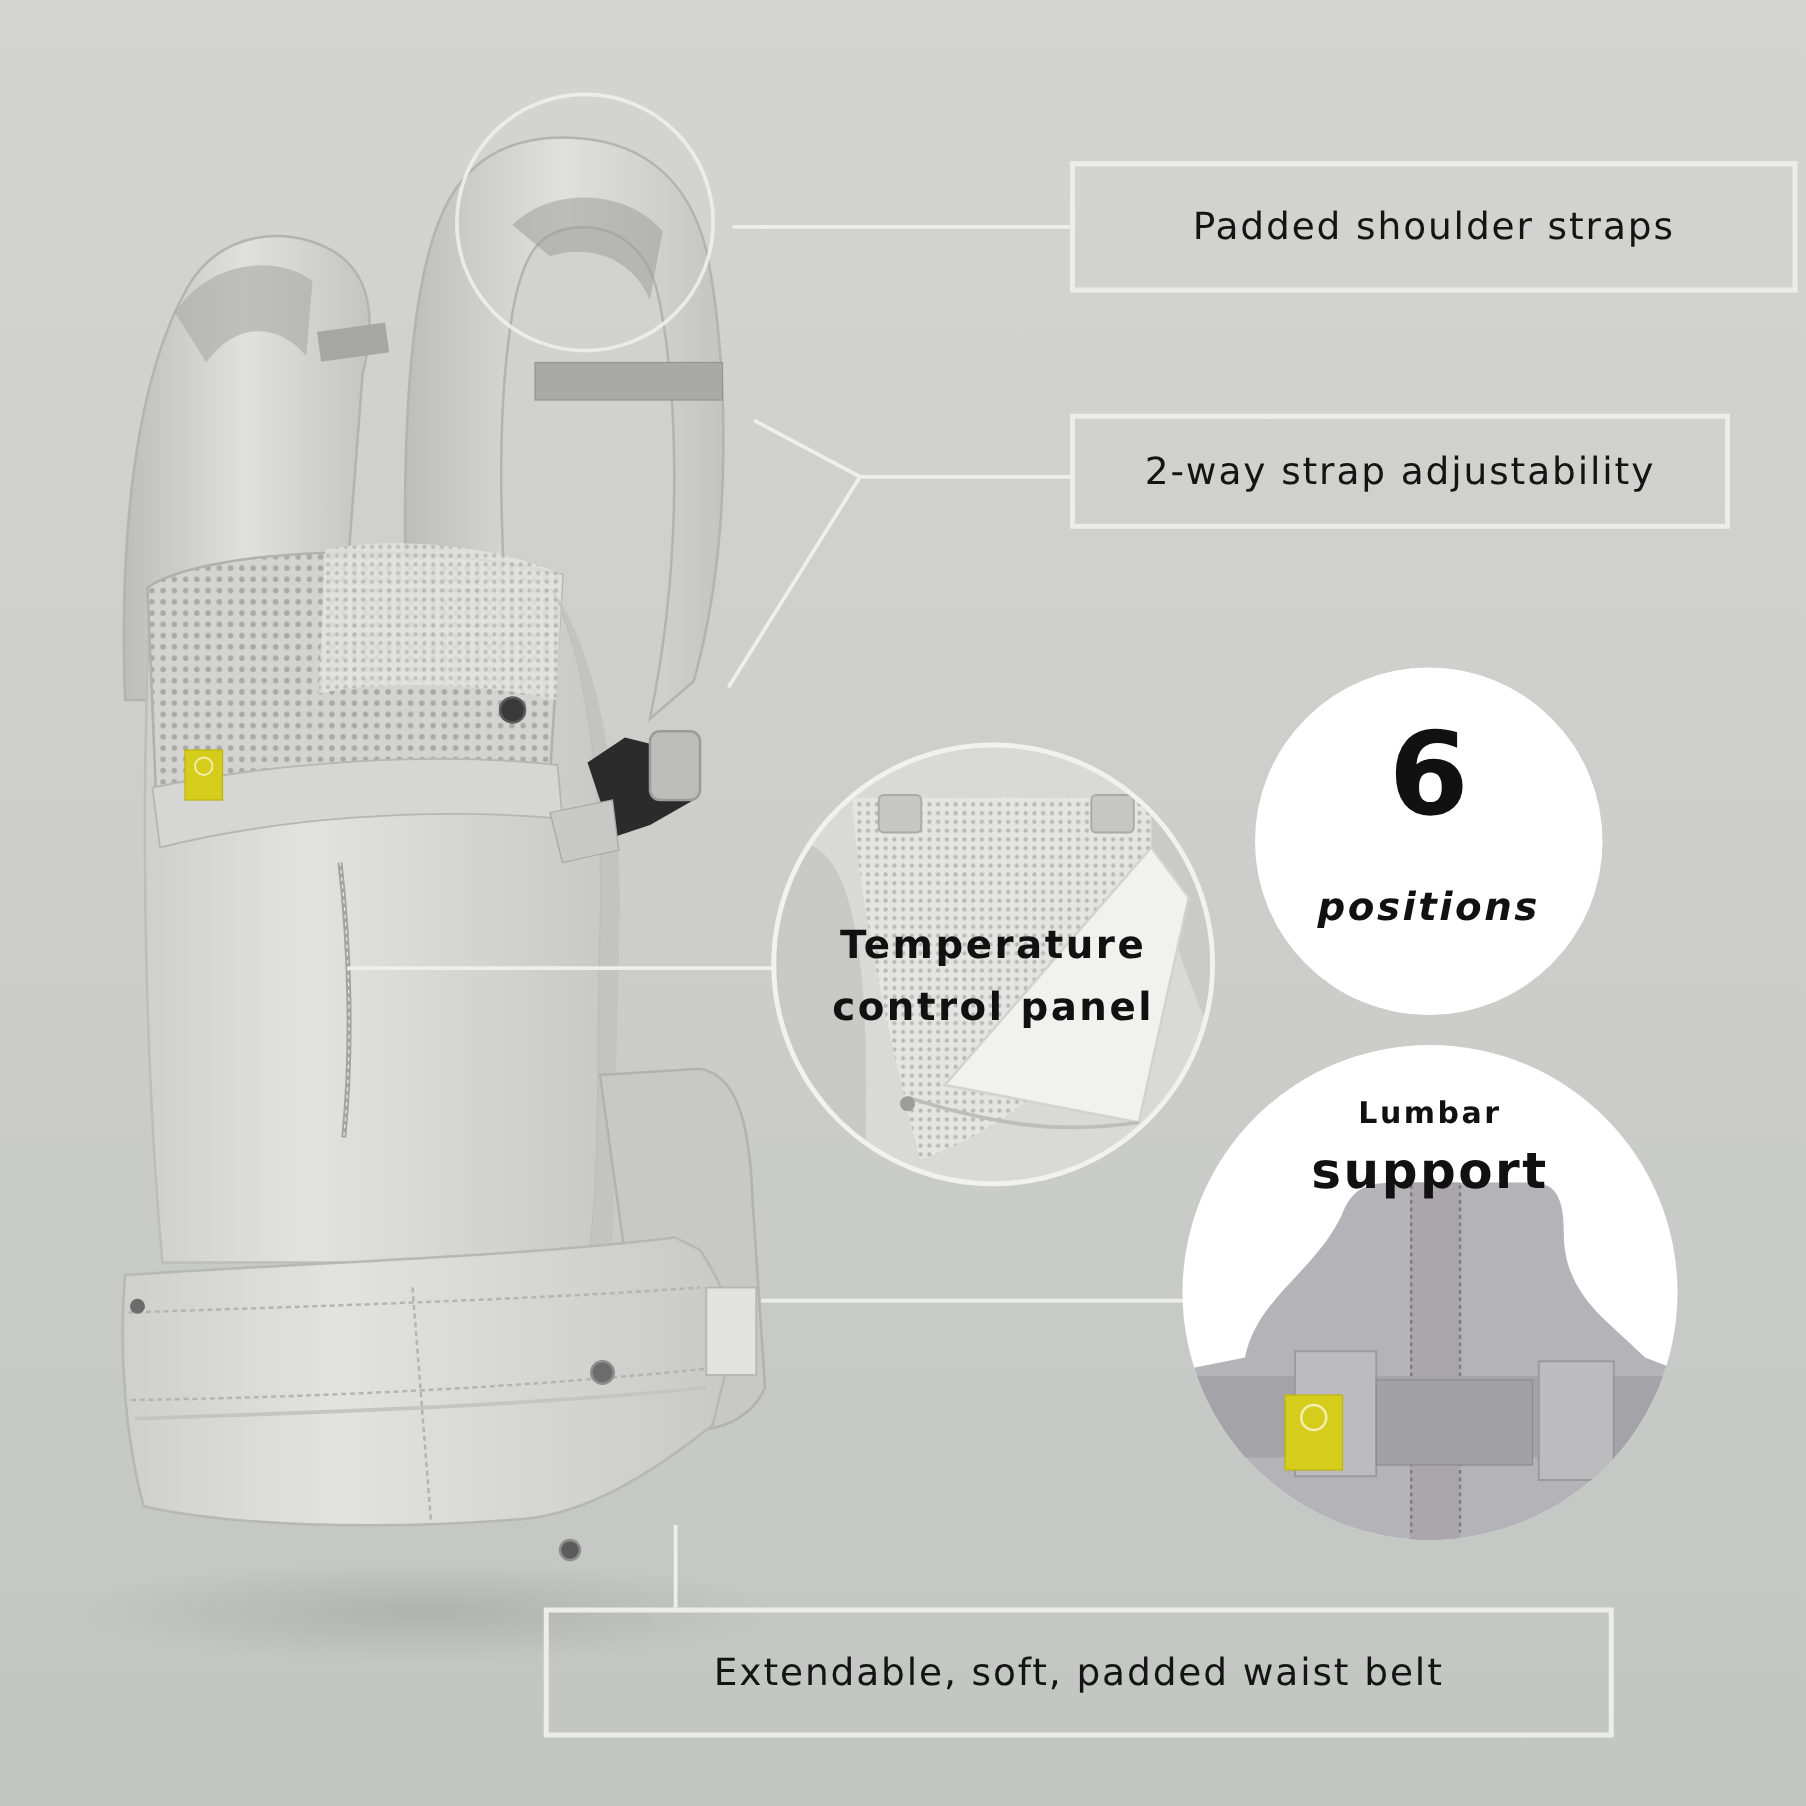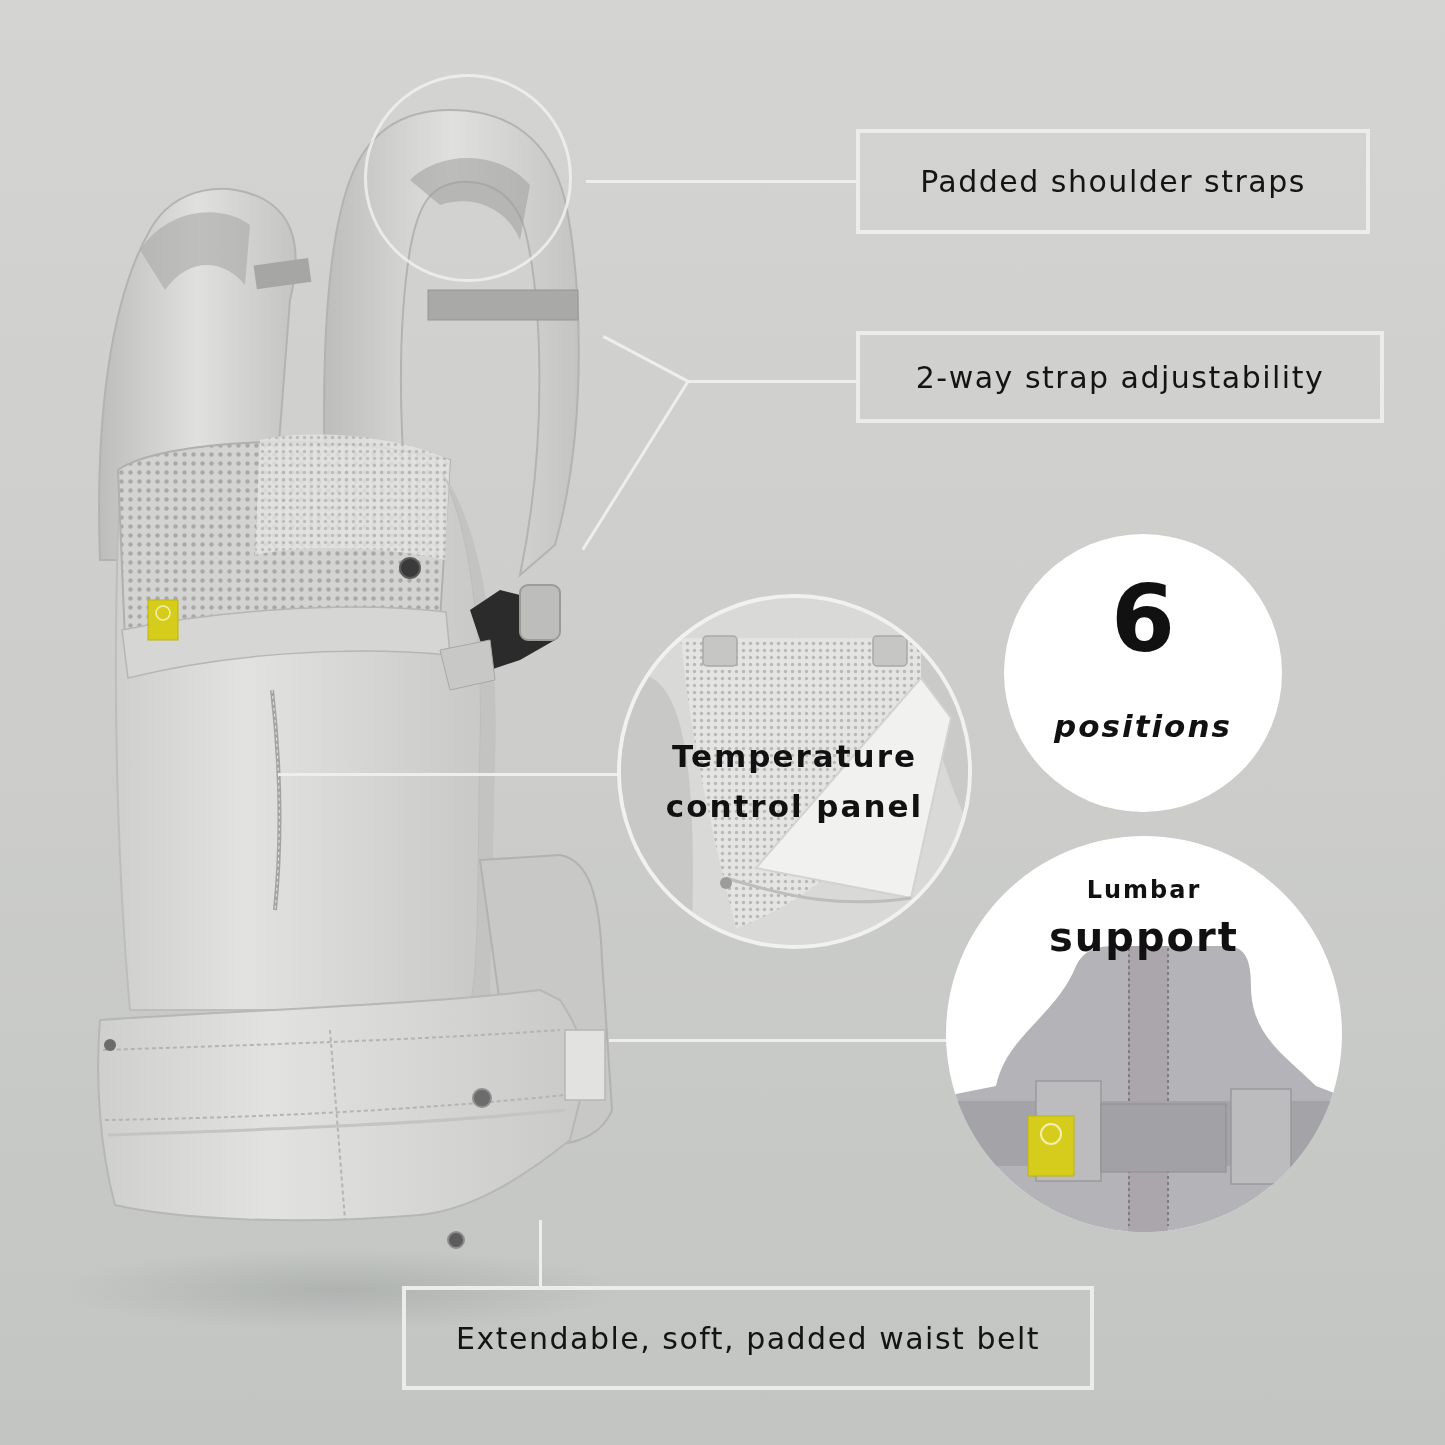--- a/index.html
+++ b/index.html
@@ -97,29 +97,29 @@
 <div class="abs" style="left:364px;top:74px;width:208px;height:208px;border:3px solid rgba(240,241,239,0.85);border-radius:50%;box-sizing:border-box;"></div>
 
 <div class="line" style="left:586px;top:180px;width:272px;height:3px;"></div>
 <div class="line" style="left:688px;top:380px;width:170px;height:3px;"></div>
 <div class="line" style="left:604px;top:335px;width:96px;height:3px;transform-origin:0 0;transform:rotate(28deg);"></div>
 <div class="line" style="left:690px;top:381px;width:200px;height:3px;transform-origin:0 0;transform:rotate(122deg);"></div>
 <div class="line" style="left:278px;top:773px;width:340px;height:3px;"></div>
 <div class="line" style="left:609px;top:1039px;width:340px;height:3px;"></div>
 <div class="line" style="left:539px;top:1220px;width:3px;height:66px;"></div>
 
-<div class="label-box" style="left:856px;top:129px;width:514px;height:105px;">
+<div class="label-box" style="left:856px;top:129px;width:582px;height:105px;">
   <span>Padded shoulder straps</span>
 </div>
 
 <div class="label-box" style="left:856px;top:331px;width:528px;height:92px;">
   <span>2-way strap adjustability</span>
 </div>
 
-<div class="label-box" style="left:402px;top:1286px;width:692px;height:104px;">
+<div class="label-box" style="left:435px;top:1286px;width:856px;height:104px;">
   <span>Extendable, soft, padded waist belt</span>
 </div>
 
 <div class="feature-circle" style="left:1004px;top:534px;width:278px;height:278px;background:#ffffff;">
   <div class="circle-text" style="top:40px;font-size:92px;font-weight:800;letter-spacing:0;line-height:1;">6</div>
   <div class="circle-text" style="top:174px;font-size:31px;font-style:italic;">positions</div>
 </div>
 
 <div class="feature-circle" style="left:617px;top:594px;width:355px;height:355px;border:4px solid #f1f2f0;background:#dedede;">
   <svg width="355" height="355" viewBox="0 0 355 355">

